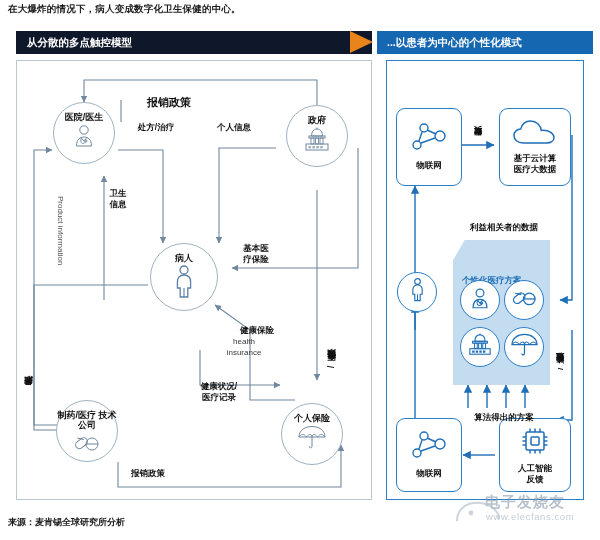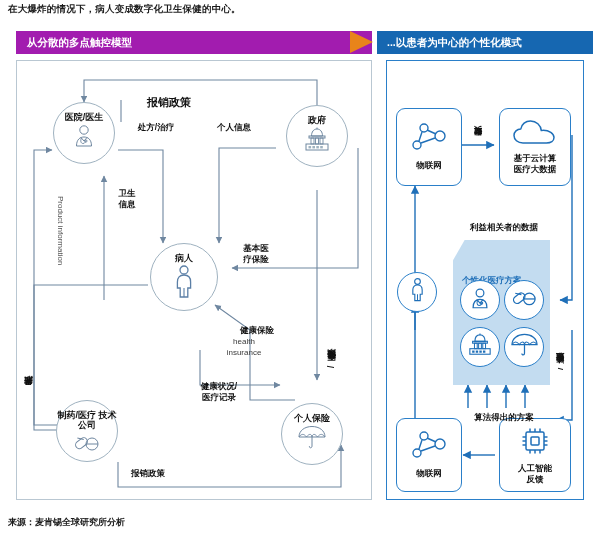--- a/index.html
+++ b/index.html
@@ -16,21 +16,21 @@
   .caption {
     position: absolute; left: 8px; top: 3px;
     font-size: 9.5px; color: #1a1a1a; font-weight: 700;
     letter-spacing: .2px; white-space: nowrap;
   }
 
   
   .hdr-gray {
     position: absolute; left: 16px; top: 31px;
     width: 356px; height: 23px;
-    background: #a21caf;
+    background: #0f172a;
   }
   .hdr-arrow {
     position: absolute; left: 350px; top: 31px;
     width: 0; height: 0;
     border-top: 11.5px solid transparent;
     border-bottom: 11.5px solid transparent;
     border-left: 23px solid #e8841a;
   }
   .hdr-blue {
     position: absolute; left: 377px; top: 31px;
@@ -268,21 +268,21 @@
       </svg>
     </div>
   </div>
 
   <div class="flab big" style="left:119px; top:95px; width:100px;">报销政策</div>
 
   <div class="flab" style="left:120px; top:122px; width:72px;">处方/治疗</div>
 
   <div class="flab" style="left:204px; top:122px; width:60px;">个人信息</div>
 
-  <div class="flab" style="left:106px; top:188px; width:42px;">卫生
+  <div class="flab" style="left:97px; top:188px; width:42px;">卫生
 信息</div>
 
   <div class="flab" style="left:232px; top:243px; width:48px;">基本医
 疗保险</div>
 
   <div class="flab" style="left:214px; top:325px; width:60px;text-align:right;">健康保险</div>
 
   <div class="flab en" style="left:210px; top:337px; width:68px;text-align:center;">health
 insurance</div>
 
@@ -464,14 +464,22 @@
   <div class="rlab" style="left:444px; top:222px; width:120px;">利益相关者的数据</div>
 
   <div class="rlab" style="left:444px; top:412px; width:120px;">算法得出的方案</div>
 
   <div class="rvrot flip" style="left:474px; top:96px; height:46px;">实时数据</div>
 
   <div class="rvrot flip" style="left:556px; top:290px; height:80px;">诊断/治疗建议</div>
 
   <div class="source">来源：麦肯锡全球研究所分析</div>
 
+  <div class="wm">
+    <svg width="60" height="40" viewBox="0 0 60 40" style="position:absolute;left:0;top:6px;">
+      <path d="M2,28 C2,16 12,8 26,10 C36,11.5 44,18 44,26" fill="none" stroke="#9fb2c0" stroke-width="2"></path>
+      <circle cx="16" cy="20" r="2.4" fill="#9fb2c0"></circle>
+    </svg>
+    <div class="wm-t1">电子发烧友</div>
+    <div class="wm-t2">www.elecfans.com</div>
+  </div>
 
 </div>
 
 </body></html>

